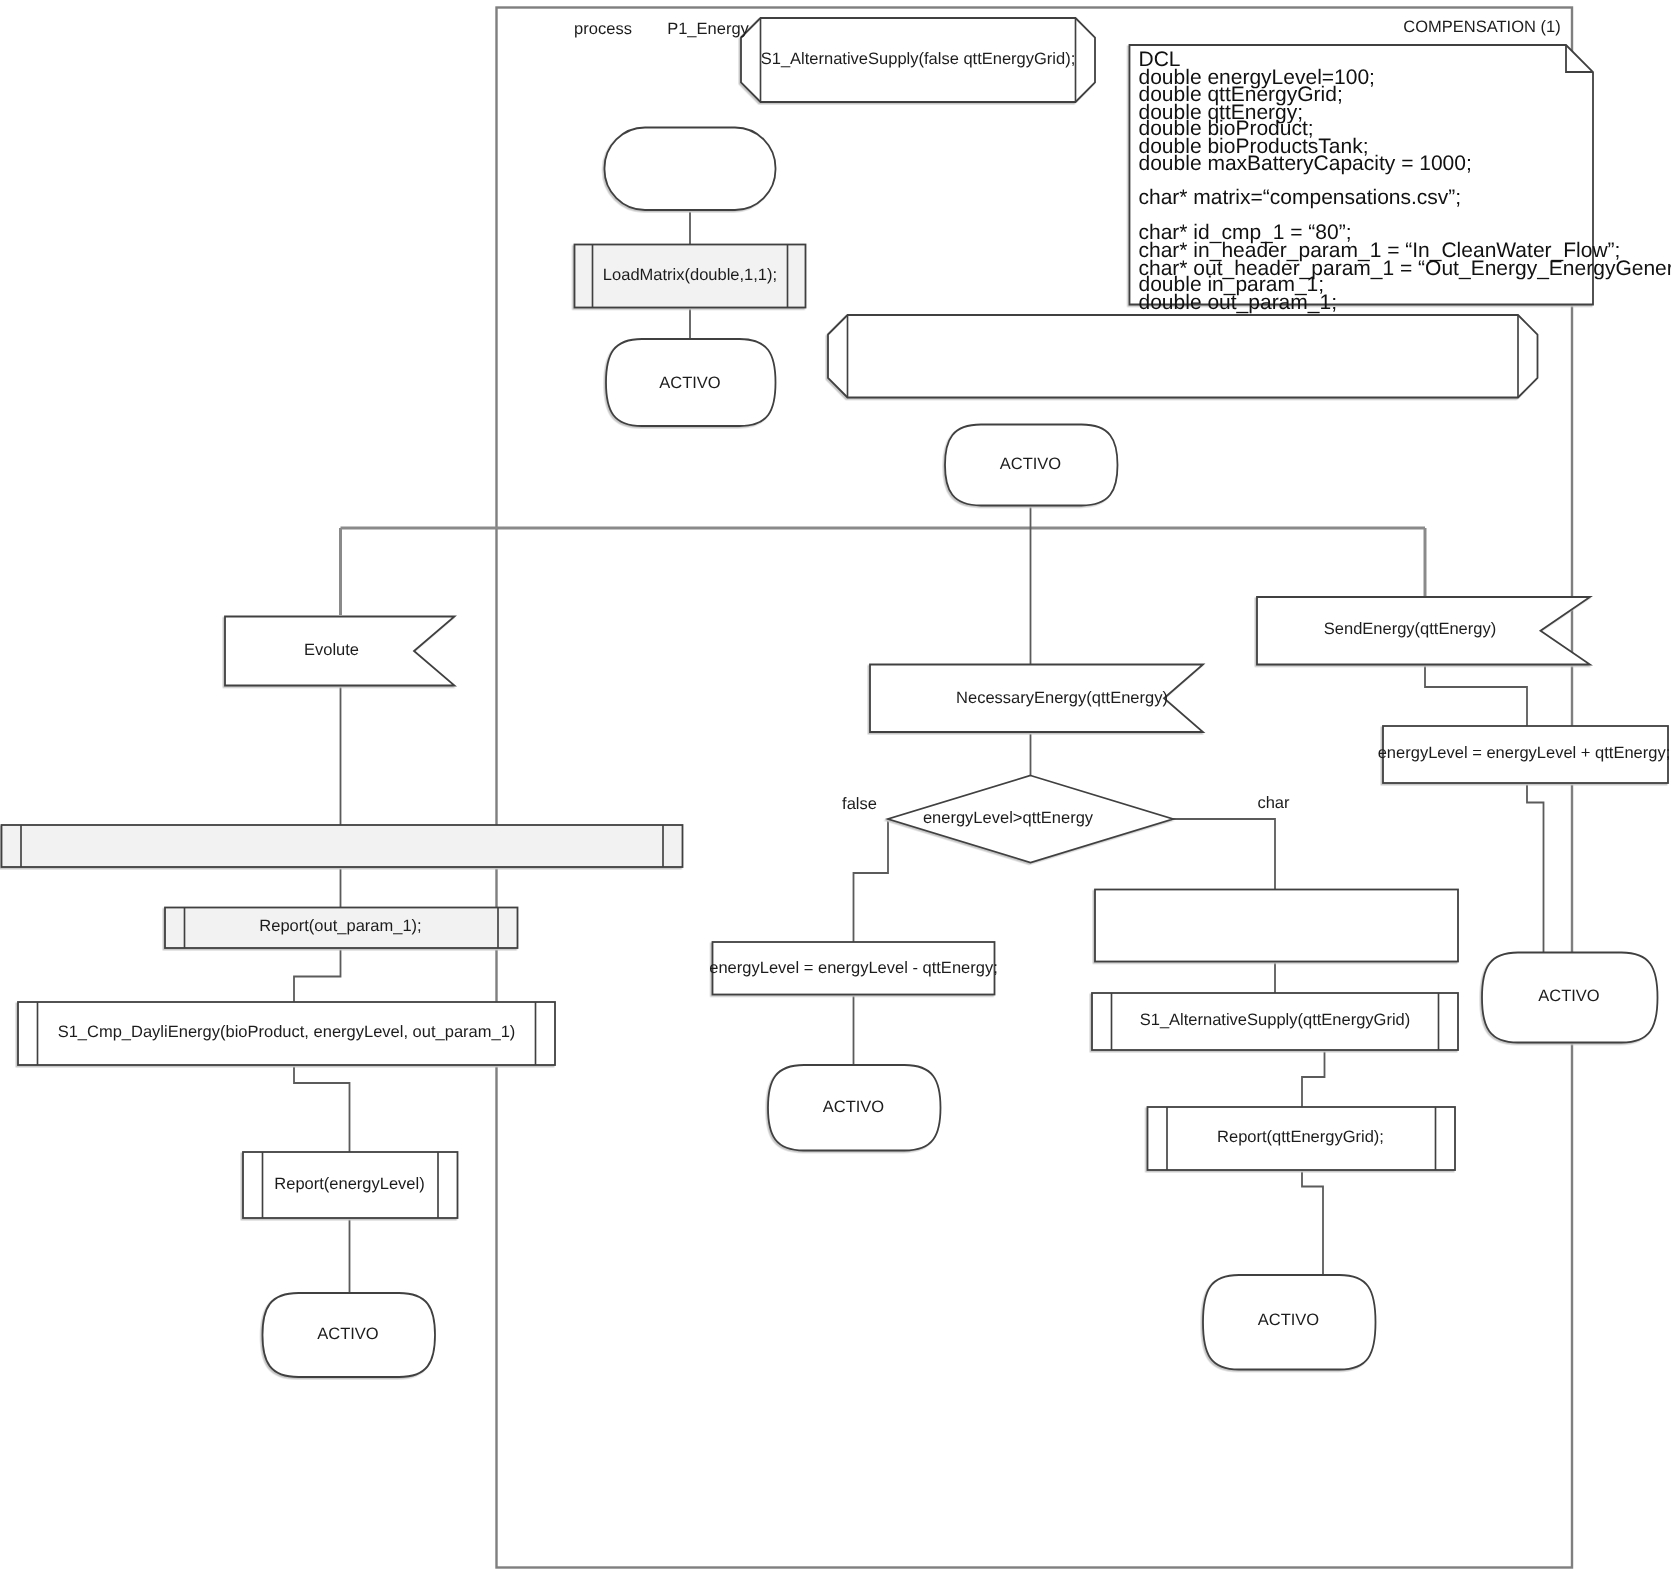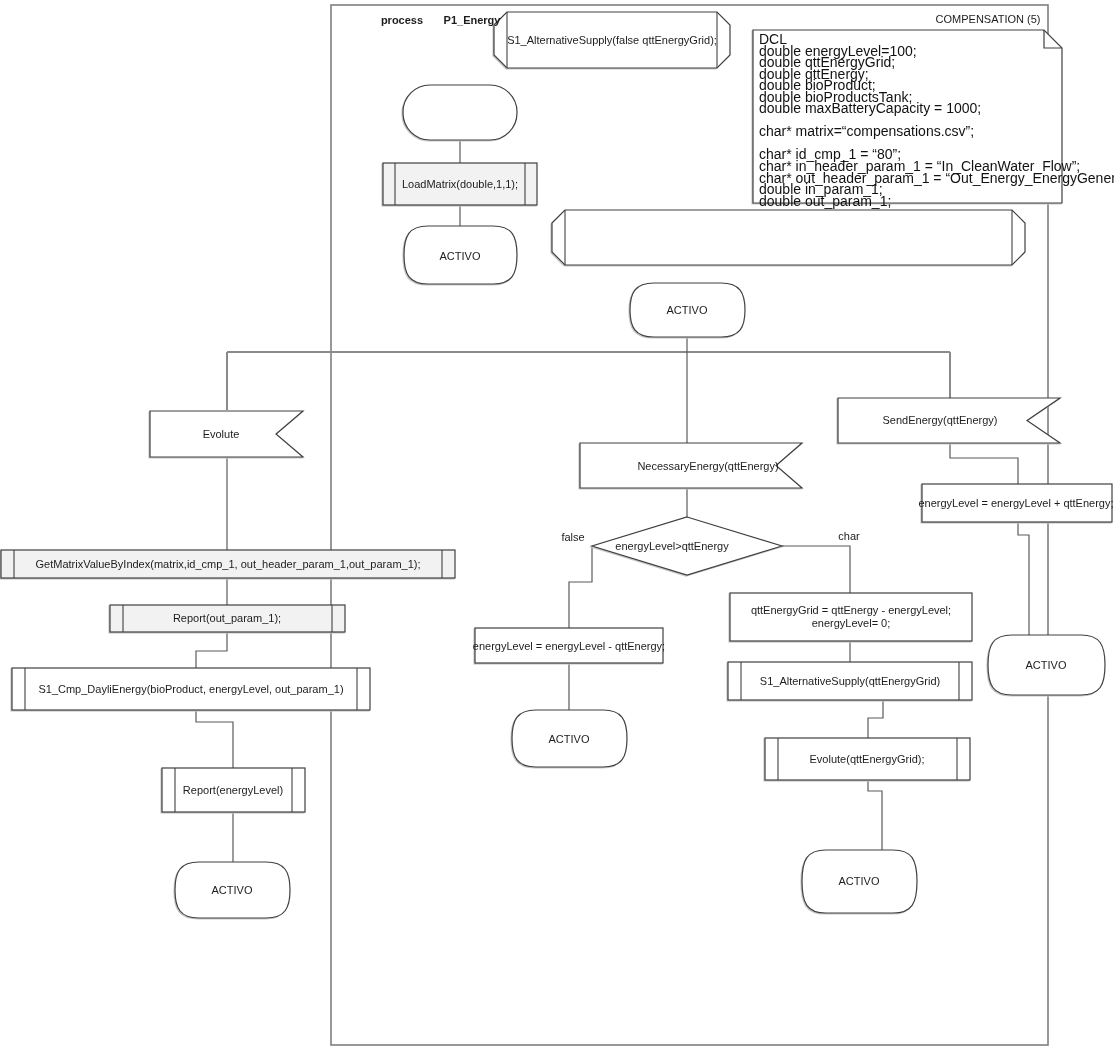--- a/index.html
+++ b/index.html
@@ -1,21 +1,21 @@
 <!DOCTYPE html>
 <html><head>
 <meta charset="utf-8">
 <style>
   html,body{margin:0;padding:0;background:#ffffff;}
   #canvas{position:relative;width:1114px;height:1047px;background:#ffffff;overflow:hidden;
           font-family:"Liberation Sans",sans-serif;color:#1c1c1c;}
   svg{position:absolute;left:0;top:0;}
   .lbl{position:absolute;transform:translate(-50%,-50%);font-size:11px;line-height:13px;
        white-space:pre;text-align:center;color:#1c1c1c;pointer-events:none;}
-  .b{font-weight:bold;padding-left:46px;}
+  .b{font-weight:normal;padding-left:46px;}
   .dcl{position:absolute;left:759px;top:34px;width:298px;font-size:14px;line-height:11.55px;
        white-space:pre;color:#111;}
   .shape{stroke:#404040;stroke-width:1.2;fill:#ffffff;}
   .grayfill{fill:#f2f2f2;}
   .bar{stroke:#404040;stroke-width:1.1;}
   .conn{stroke:#5b5b5b;stroke-width:1.2;fill:none;}
   .connThick{stroke:#8a8a8a;stroke-width:2;fill:none;}
   .frame{stroke:#7f7f7f;stroke-width:1.6;fill:none;}
   .shapes{filter:drop-shadow(-1px 1.3px 0px #c6c6c6);}
 </style>
@@ -132,21 +132,21 @@
     </g>
 
     <polygon class="shape" points="838,398 1060,398 1027,420.5 1060,443 838,443"></polygon>
 
     <rect class="shape" x="922" y="484" width="190" height="38"></rect>
   </g>
 </svg>
 
 <div class="lbl b" style="left:379px;top:20px">process</div>
 <div class="lbl b" style="left:449px;top:20px">P1_Energy</div>
-<div class="lbl" style="left:988px;top:19px">COMPENSATION (5)</div>
+<div class="lbl" style="left:988px;top:19px">COMPENSATION (1)</div>
 
 <div class="lbl" style="left:612px;top:40px">S1_AlternativeSupply(false qttEnergyGrid);</div>
 <div class="dcl">DCL
 double energyLevel=100;
 double qttEnergyGrid;
 double qttEnergy;
 double bioProduct;
 double bioProductsTank;
 double maxBatteryCapacity = 1000;
 
@@ -156,35 +156,32 @@
 char* in_header_param_1 = “In_CleanWater_Flow”;
 char* out_header_param_1 = “Out_Energy_EnergyGenerated”;
 double in_param_1;
 double out_param_1;</div>
 
 <div class="lbl" style="left:460px;top:184px">LoadMatrix(double,1,1);</div>
 <div class="lbl" style="left:460px;top:256px">ACTIVO</div>
 <div class="lbl" style="left:687px;top:310px">ACTIVO</div>
 
 <div class="lbl" style="left:221px;top:434px">Evolute</div>
-<div class="lbl" style="left:228px;top:564px">GetMatrixValueByIndex(matrix,id_cmp_1, out_header_param_1,out_param_1);</div>
 <div class="lbl" style="left:227px;top:618px">Report(out_param_1);</div>
 <div class="lbl" style="left:191px;top:689px">S1_Cmp_DayliEnergy(bioProduct, energyLevel, out_param_1)</div>
 <div class="lbl" style="left:233px;top:790px">Report(energyLevel)</div>
 <div class="lbl" style="left:232px;top:890px">ACTIVO</div>
 
 <div class="lbl" style="left:708px;top:466px">NecessaryEnergy(qttEnergy)</div>
 <div class="lbl" style="left:672px;top:546px">energyLevel&gt;qttEnergy</div>
 <div class="lbl" style="left:573px;top:537px">false</div>
 <div class="lbl" style="left:849px;top:536px">char</div>
 <div class="lbl" style="left:569px;top:646px">energyLevel = energyLevel - qttEnergy;</div>
 <div class="lbl" style="left:569px;top:739px">ACTIVO</div>
-<div class="lbl" style="left:851px;top:617px">qttEnergyGrid = qttEnergy - energyLevel;
-energyLevel= 0;</div>
 <div class="lbl" style="left:850px;top:681px">S1_AlternativeSupply(qttEnergyGrid)</div>
-<div class="lbl" style="left:867px;top:759px">Evolute(qttEnergyGrid);</div>
+<div class="lbl" style="left:867px;top:759px">Report(qttEnergyGrid);</div>
 <div class="lbl" style="left:859px;top:881px">ACTIVO</div>
 
 <div class="lbl" style="left:940px;top:420px">SendEnergy(qttEnergy)</div>
 <div class="lbl" style="left:1016px;top:503px">energyLevel = energyLevel + qttEnergy;</div>
 <div class="lbl" style="left:1046px;top:665px">ACTIVO</div>
 
 </div>
 
 </body></html>

